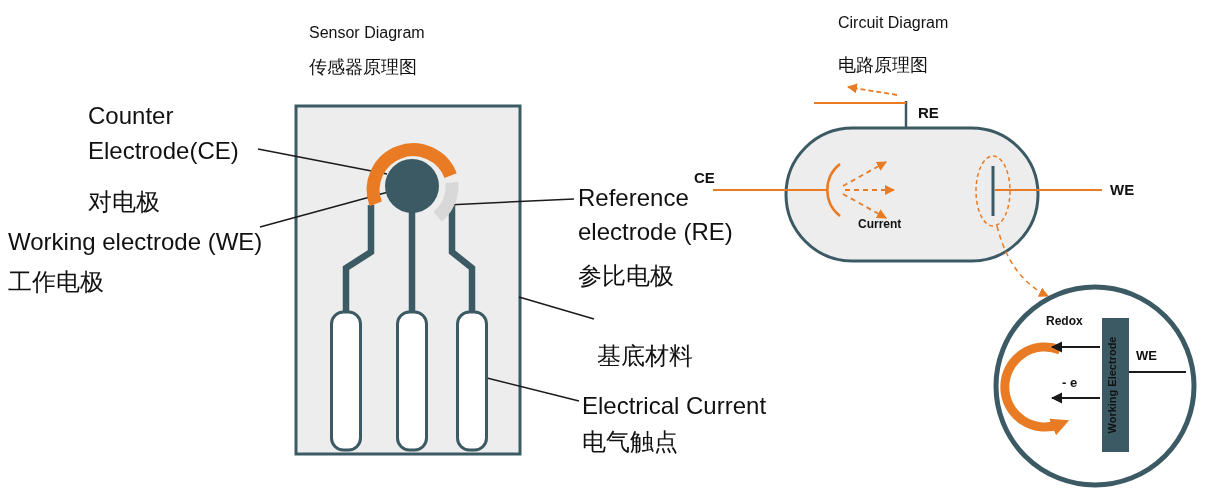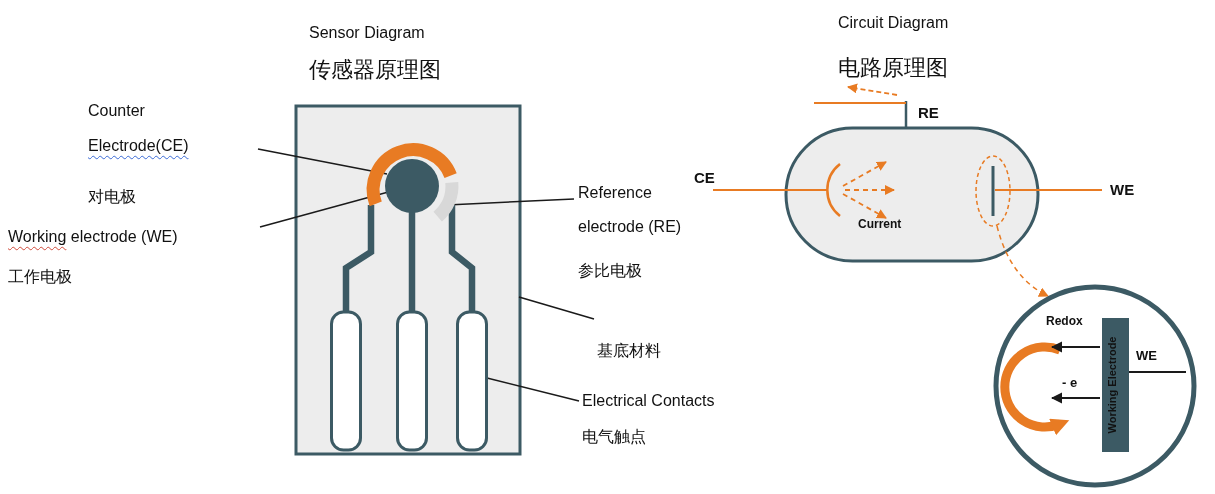--- a/index.html
+++ b/index.html
@@ -3,28 +3,28 @@
 <meta charset="utf-8">
 <style>
   html,body{margin:0;padding:0;background:#fff;}
   .canvas{
     position:relative;width:1215px;height:494px;background:#ffffff;
     font-family:"Liberation Sans", sans-serif;overflow:hidden;
   }
   .layer{position:absolute;left:0;top:0;}
   .txt{position:absolute;white-space:nowrap;color:#111;line-height:1.15;}
   .t23{font-size:16px;}
-  .t22{font-size:22px;}
-  .t20{font-size:16px;}
+  .t22{font-size:18px;}
+  .t20{font-size:24px;}
   .wavy-red{
-    text-decoration:underline;text-decoration-style:wavy;
+    text-decoration-style:wavy;
     text-decoration-color:#d04a3a;text-decoration-thickness:1px;text-underline-offset:4px;
   }
   .wavy-blue{
-    text-decoration:underline;text-decoration-style:wavy;
+    text-decoration-style:wavy;
     text-decoration-color:#3b6bd6;text-decoration-thickness:1px;text-underline-offset:4px;
   }
   svg text{font-family:"Liberation Sans", sans-serif;fill:#111;}
   .bold{font-weight:bold;}
 </style>
 </head>
 <body>
 
 <div class="canvas">
 
@@ -114,19 +114,19 @@
     <span class="wavy-red">Working</span><span> electrode (WE)</span>
   </div>
   <div class="txt t20" style="left:8px;top:268px">工作电极</div>
 
   <div class="txt t20" style="left:578px;top:184px">Reference</div>
   <div class="txt t20" style="left:578px;top:218px">electrode (RE)</div>
   <div class="txt t20" style="left:578px;top:262px">参比电极</div>
 
   <div class="txt t20" style="left:597px;top:342px">基底材料</div>
 
-  <div class="txt t20" style="left:582px;top:392px">Electrical Contacts</div>
+  <div class="txt t20" style="left:582px;top:392px">Electrical Current</div>
   <div class="txt t20" style="left:582px;top:428px">电气触点</div>
 
   <div class="txt t23" style="left:838px;top:14px">Circuit Diagram</div>
   <div class="txt t22" style="left:838px;top:55px">电路原理图</div>
 
 </div>
 
 </body></html>

